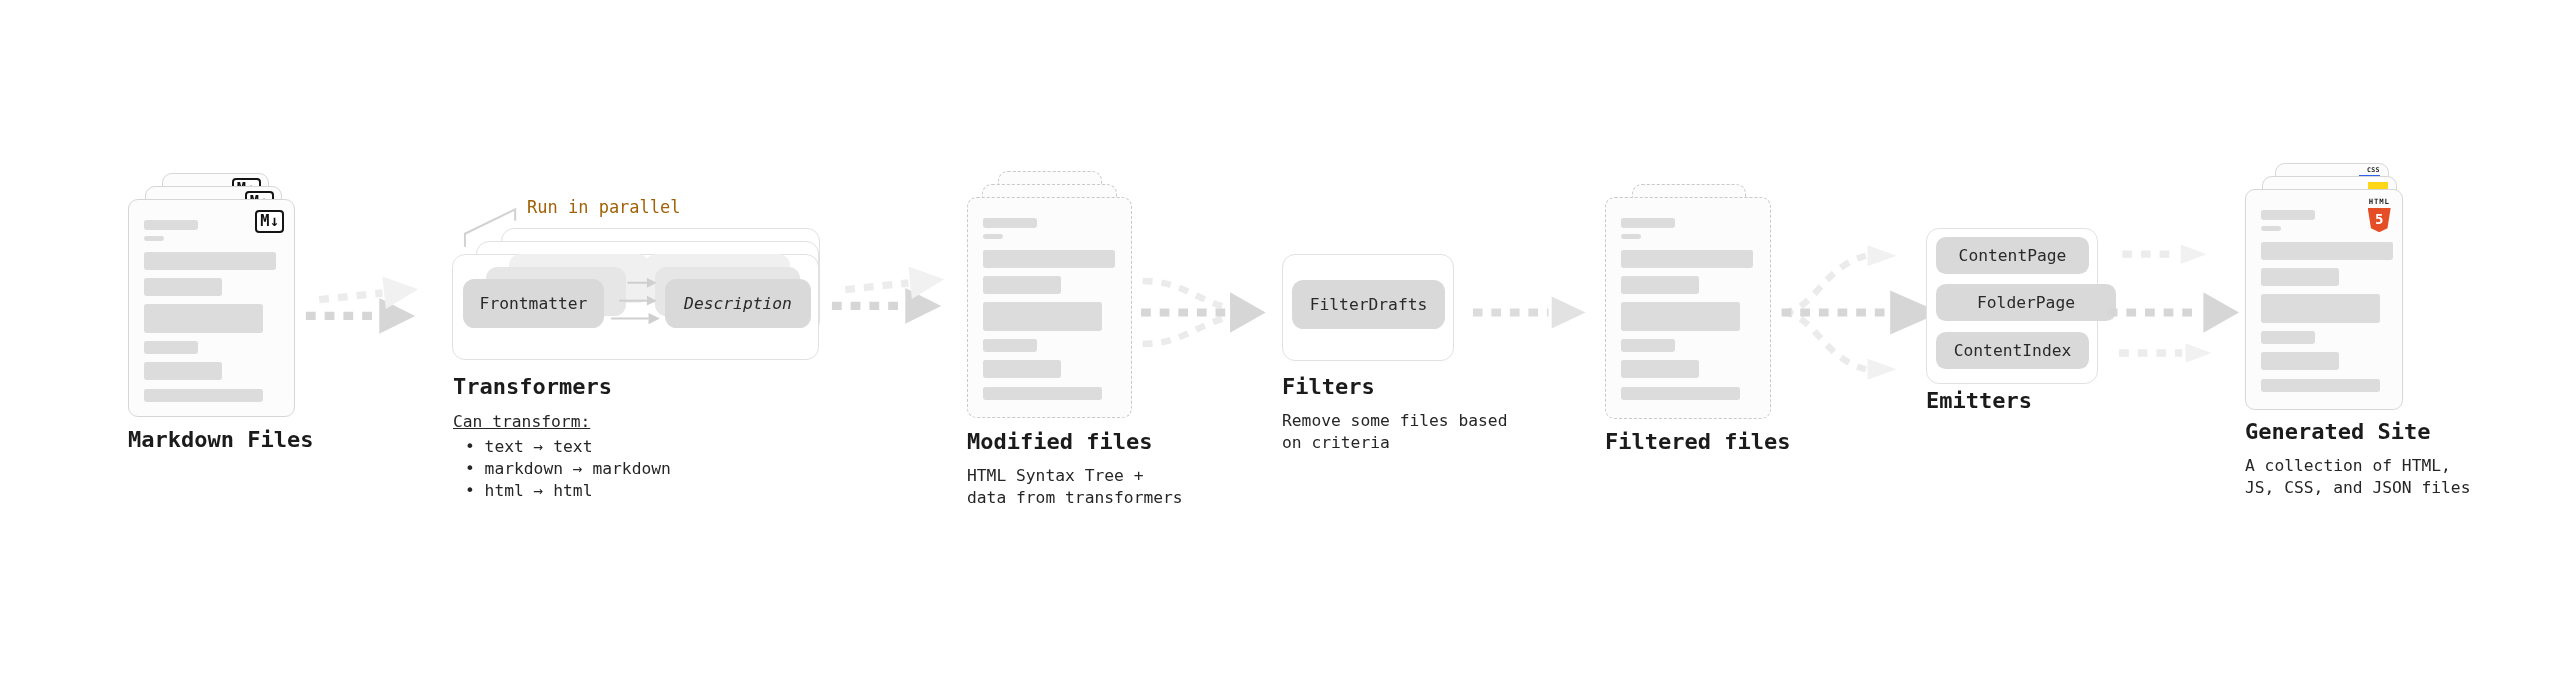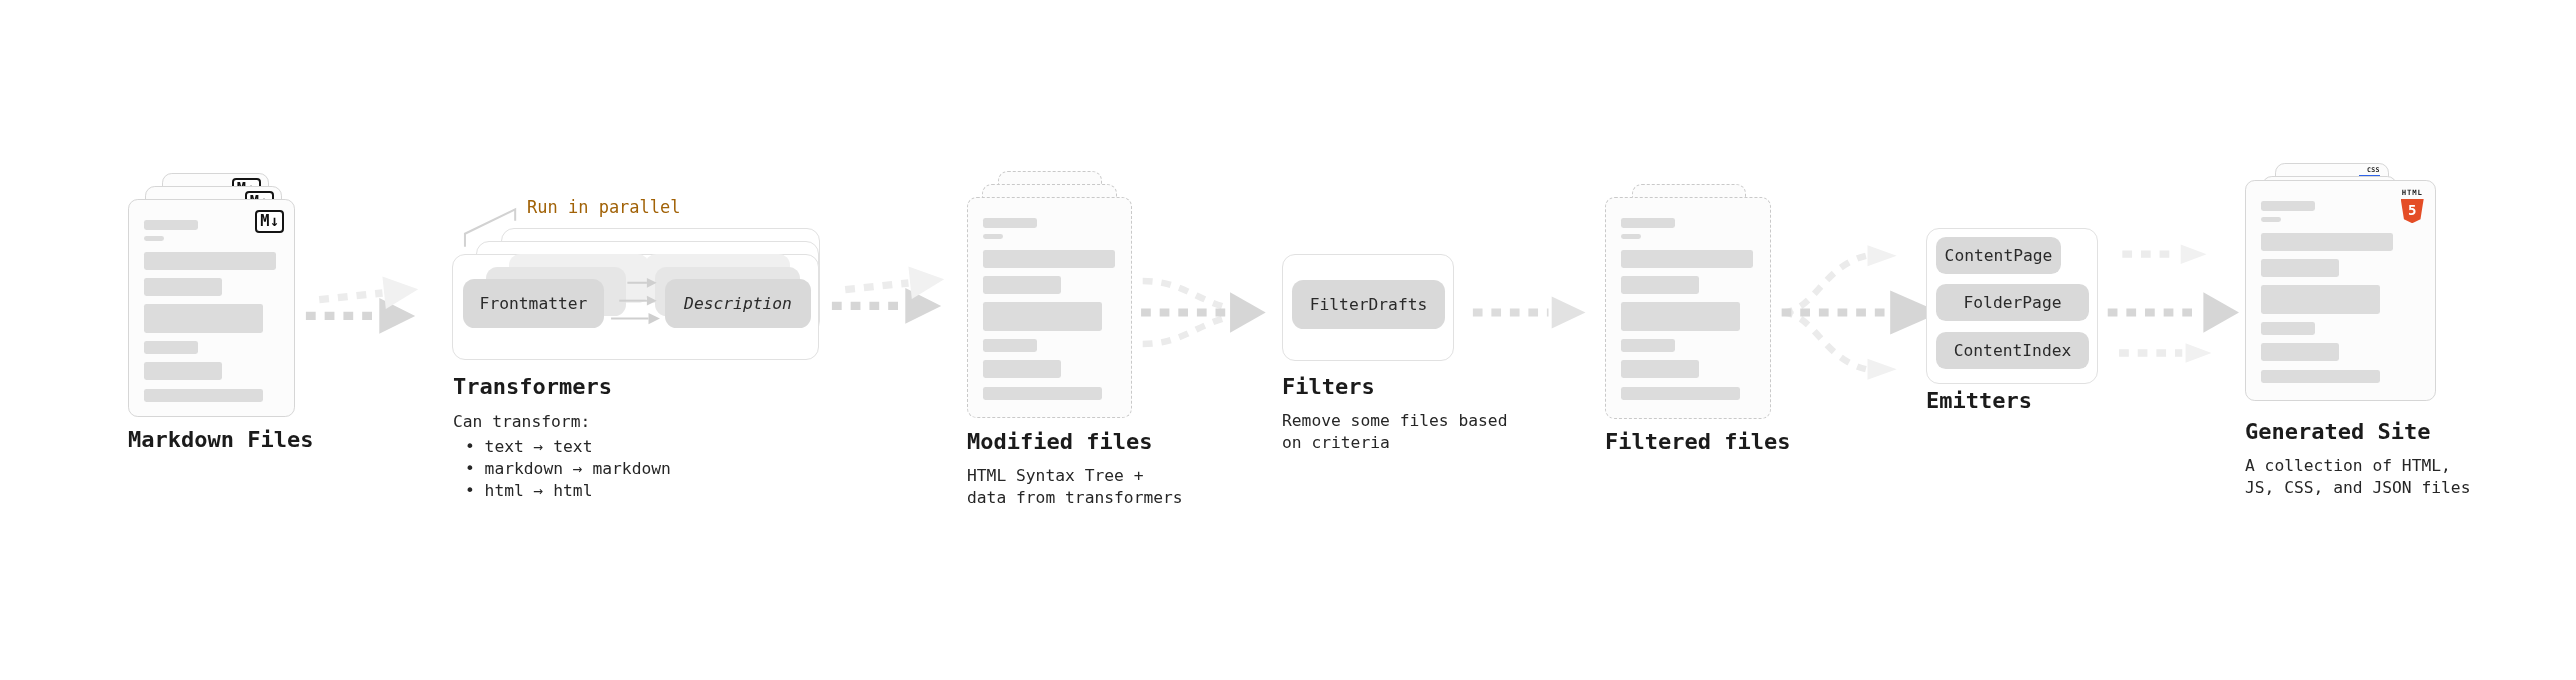--- a/index.html
+++ b/index.html
@@ -112,21 +112,21 @@
     <path class="thin-arrow" d="M6 56 H52"></path>
       <polygon class="thin-head" points="52,49 66,56 52,63"></polygon>
   </svg>
 
   <svg class="arrow" style="left:452px;top:198px;z-index:8;" width="81" height="52" viewBox="0 0 100 64">
     <path class="callout" d="M16 60 L16 44 L78 14 L78 28"></path>
   </svg>
   <div class="annotation" style="left:527px;top:197px;">Run in parallel</div>
 
   <div class="heading" style="left:453px;top:375px;">Transformers</div>
-  <div class="desc" style="left:453px;top:411px;">Can transform:</div>
+  <div class="desc" style="left:453px;top:411px;text-decoration:underline;">Can transform:</div>
   <div class="desc" style="left:465px;top:436px;">
     <span class="line">• text → text</span>
     <span class="line">• markdown → markdown</span>
     <span class="line">• html → html</span>
   </div>
 
   <svg class="arrow" style="left:827px;top:252px;" width="124" height="98" viewBox="0 0 152 120">
     <path class="dash-dark" d="M6 66 H94"></path>
     <polygon class="head-dark" points="96,44 140,66 96,88"></polygon>
     <g transform="rotate(-6 80 40)">
@@ -193,22 +193,22 @@
   <svg class="arrow" style="left:1778px;top:242px;" width="175" height="141" viewBox="0 0 215 174">
     <path class="curve-light" d="M6 87 C 45 84, 55 30, 108 17"></path>
     <polygon class="head-light" points="110,4 146,17 110,30"></polygon>
     <path class="curve-light" d="M6 87 C 45 90, 55 144, 108 157"></path>
     <polygon class="head-light" points="110,144 146,157 110,170"></polygon>
     <path class="dash-dark" d="M4 87 H132"></path>
     <polygon class="head-dark" points="138,60 200,87 138,114"></polygon>
   </svg>
 
   <div class="panel" style="left:1926px;top:228px;width:172px;height:156px;"></div>
-  <div class="node" style="left:1936px;top:237px;width:125px;height:37px;border-radius:9.8px;">ContentPage</div>
-  <div class="node" style="left:1936px;top:284px;width:153px;height:37px;border-radius:9.8px;">FolderPage</div>
+  <div class="node" style="left:1936px;top:237px;width:153px;height:37px;border-radius:9.8px;">ContentPage</div>
+  <div class="node" style="left:1936px;top:284px;width:180px;height:37px;border-radius:9.8px;">FolderPage</div>
   <div class="node" style="left:1936px;top:332px;width:153px;height:37px;border-radius:9.8px;">ContentIndex</div>
   <div class="heading" style="left:1926px;top:389px;">Emitters</div>
 
   <svg class="arrow" style="left:2106px;top:242px;" width="138" height="141" viewBox="0 0 170 174">
     <path class="dash-light" d="M20 15 H88"></path>
     <polygon class="head-light" points="92,3 124,15 92,27"></polygon>
     <path class="dash-dark" d="M2 87 H116"></path>
     <polygon class="head-dark" points="120,62 164,87 120,112"></polygon>
     <path class="dash-light" d="M16 137 H94"></path>
     <polygon class="head-light" points="98,125 130,137 98,149"></polygon>
@@ -216,21 +216,21 @@
 
   <div class="doc" style="left:2275px;top:163px;width:114px;height:57px;z-index:1;">
     <div class="css-badge">
       <div class="css-txt">CSS</div>
       <div class="css-bar"></div>
     </div>
   </div>
   <div class="doc" style="left:2262px;top:176px;width:135px;height:57px;z-index:2;">
     <div class="js-badge"></div>
   </div>
-  <div class="doc" style="left:2245px;top:180px;width:191px;height:221px;z-index:3;padding-left:16px;">
+  <div class="doc" style="left:2245px;top:189px;width:158px;height:221px;z-index:3;padding-left:16px;">
     <div class="html-badge">
       <div class="html-txt">HTML</div>
       <div class="shield">
         <span>5</span>
       </div>
     </div>
     <div class="bars">
       <div class="bar b1"></div>
       <div class="bar b2"></div>
       <div class="bar b3"></div>

